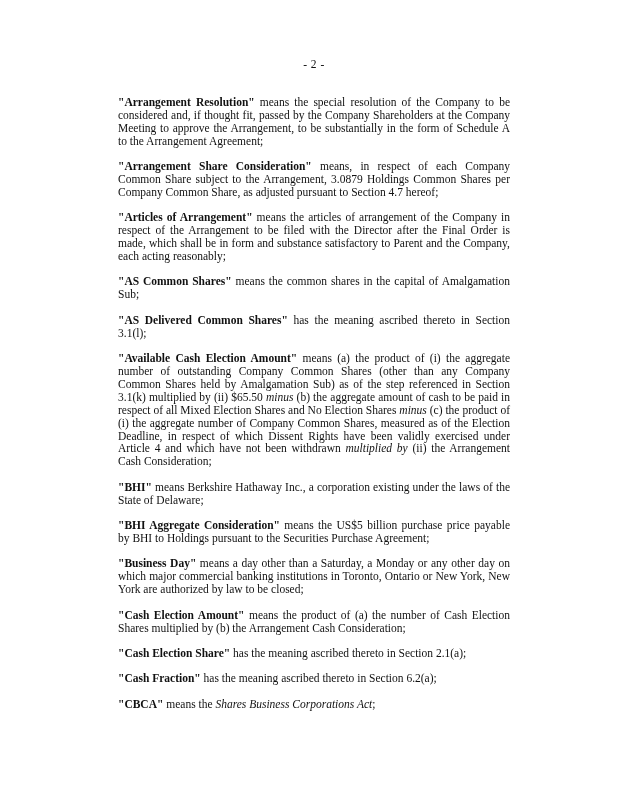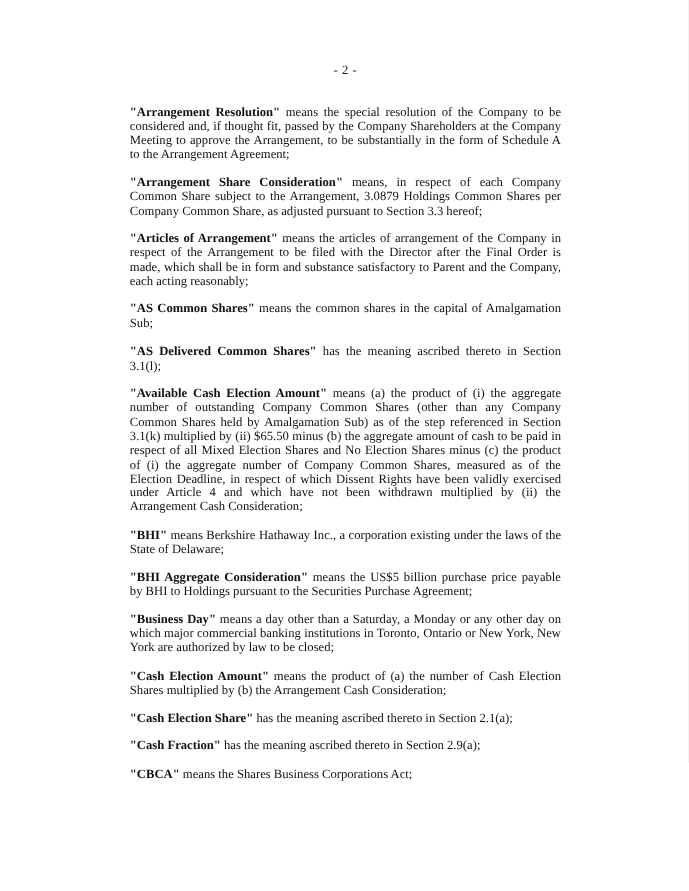--- a/index.html
+++ b/index.html
@@ -39,52 +39,53 @@
     margin: 0 0 12.5px 0;
     padding: 0;
   }
   .para:last-child {
     margin-bottom: 0;
   }
   .term {
     font-weight: bold;
   }
   .italic {
+    font-style: italic;
   }
 </style>
 </head>
 <body>
 
 <div class="page">
 
   <div class="page-number">- 2 -</div>
 
   <div class="content">
 
     <p class="para"><span class="term">"Arrangement Resolution"</span><span> means the special resolution of the Company to be considered and, if thought fit, passed by the Company Shareholders at the Company Meeting to approve the Arrangement, to be substantially in the form of Schedule A to the Arrangement Agreement;</span></p>
 
-    <p class="para"><span class="term">"Arrangement Share Consideration"</span><span> means, in respect of each Company Common Share subject to the Arrangement, 3.0879 Holdings Common Shares per Company Common Share, as adjusted pursuant to Section 3.3 hereof;</span></p>
+    <p class="para"><span class="term">"Arrangement Share Consideration"</span><span> means, in respect of each Company Common Share subject to the Arrangement, 3.0879 Holdings Common Shares per Company Common Share, as adjusted pursuant to Section 4.7 hereof;</span></p>
 
     <p class="para"><span class="term">"Articles of Arrangement"</span><span> means the articles of arrangement of the Company in respect of the Arrangement to be filed with the Director after the Final Order is made, which shall be in form and substance satisfactory to Parent and the Company, each acting reasonably;</span></p>
 
     <p class="para"><span class="term">"AS Common Shares"</span><span> means the common shares in the capital of Amalgamation Sub;</span></p>
 
     <p class="para"><span class="term">"AS Delivered Common Shares"</span><span> has the meaning ascribed thereto in Section 3.1(l);</span></p>
 
     <p class="para"><span class="term">"Available Cash Election Amount"</span><span> means (a) the product of (i) the aggregate number of outstanding Company Common Shares (other than any Company Common Shares held by Amalgamation Sub) as of the step referenced in Section 3.1(k) multiplied by (ii) $65.50 </span><span class="italic">minus</span><span> (b) the aggregate amount of cash to be paid in respect of all Mixed Election Shares and No Election Shares </span><span class="italic">minus</span><span> (c) the product of (i) the aggregate number of Company Common Shares, measured as of the Election Deadline, in respect of which Dissent Rights have been validly exercised under Article 4 and which have not been withdrawn </span><span class="italic">multiplied by</span><span> (ii) the Arrangement Cash Consideration;</span></p>
 
     <p class="para"><span class="term">"BHI"</span><span> means Berkshire Hathaway Inc., a corporation existing under the laws of the State of Delaware;</span></p>
 
     <p class="para"><span class="term">"BHI Aggregate Consideration"</span><span> means the US$5 billion purchase price payable by BHI to Holdings pursuant to the Securities Purchase Agreement;</span></p>
 
     <p class="para"><span class="term">"Business Day"</span><span> means a day other than a Saturday, a Monday or any other day on which major commercial banking institutions in Toronto, Ontario or New York, New York are authorized by law to be closed;</span></p>
 
     <p class="para"><span class="term">"Cash Election Amount"</span><span> means the product of (a) the number of Cash Election Shares multiplied by (b) the Arrangement Cash Consideration;</span></p>
 
     <p class="para"><span class="term">"Cash Election Share"</span><span> has the meaning ascribed thereto in Section 2.1(a);</span></p>
 
-    <p class="para"><span class="term">"Cash Fraction"</span><span> has the meaning ascribed thereto in Section 2.9(a);</span></p>
+    <p class="para"><span class="term">"Cash Fraction"</span><span> has the meaning ascribed thereto in Section 6.2(a);</span></p>
 
     <p class="para"><span class="term">"CBCA"</span><span> means the </span><span class="italic">Shares Business Corporations Act</span><span>;</span></p>
 
   </div>
 
 </div>
 
 </body></html>

